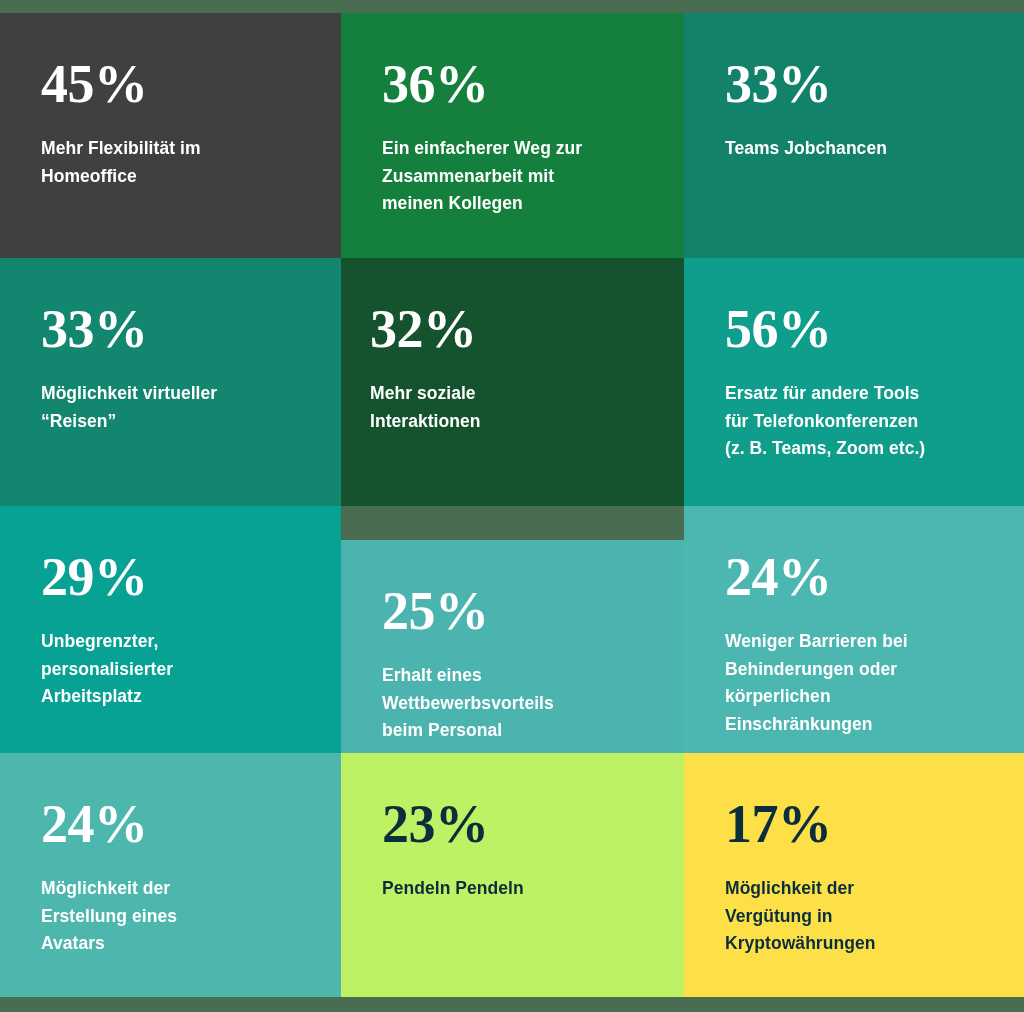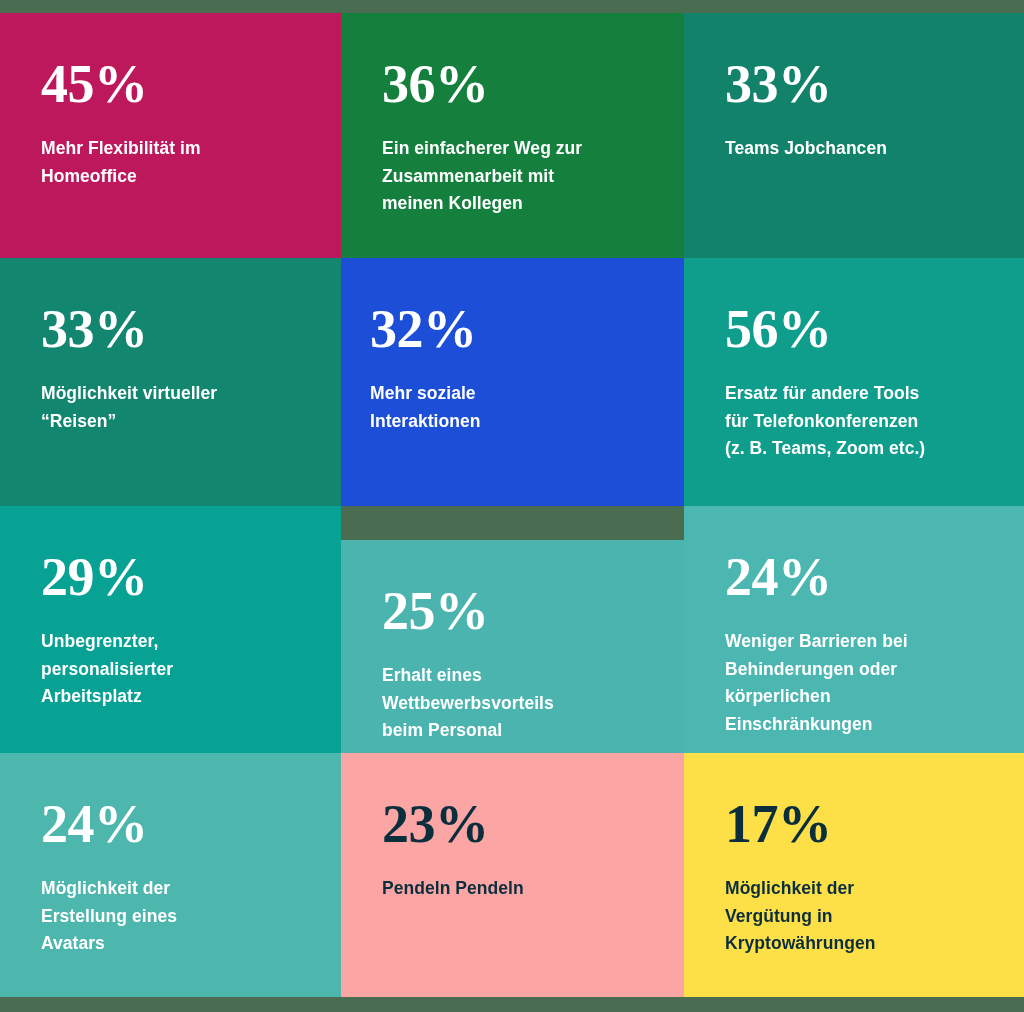--- a/index.html
+++ b/index.html
@@ -54,21 +54,21 @@
     margin: 0;
     display: block;
     white-space: pre-line;
   }
 </style>
 </head>
 <body style="background: rgb(74, 109, 82);">
 
 <div id="stat-grid">
 
-  <div class="stat-cell" style="background: #be185d; color: rgb(255, 255, 255);">
+  <div class="stat-cell" style="background: #404040; color: rgb(255, 255, 255);">
     <span class="stat-value">45%</span>
     <span class="stat-label">Mehr Flexibilität im
 Homeoffice</span>
   </div>
 
   <div class="stat-cell" style="background: #15803d; color: rgb(255, 255, 255);">
     <span class="stat-value">36%</span>
     <span class="stat-label">Ein einfacherer Weg zur
 Zusammenarbeit mit
 meinen Kollegen</span>
@@ -78,21 +78,21 @@
     <span class="stat-value">33%</span>
     <span class="stat-label">Teams Jobchancen</span>
   </div>
 
   <div class="stat-cell" style="background: rgb(19, 134, 111); color: rgb(255, 255, 255);">
     <span class="stat-value">33%</span>
     <span class="stat-label">Möglichkeit virtueller
 “Reisen”</span>
   </div>
 
-  <div class="stat-cell" style="background: #1d4ed8; color: rgb(255, 255, 255); padding-left: 29px;">
+  <div class="stat-cell" style="background: #14532d; color: rgb(255, 255, 255); padding-left: 29px;">
     <span class="stat-value">32%</span>
     <span class="stat-label">Mehr soziale
 Interaktionen</span>
   </div>
 
   <div class="stat-cell" style="background: rgb(15, 158, 140); color: rgb(255, 255, 255);">
     <span class="stat-value">56%</span>
     <span class="stat-label">Ersatz für andere Tools
 für  Telefonkonferenzen
 (z. B. Teams, Zoom etc.)</span>
@@ -120,21 +120,21 @@
 Einschränkungen</span>
   </div>
 
   <div class="stat-cell" style="background: rgb(77, 182, 173); color: rgb(255, 255, 255);">
     <span class="stat-value">24%</span>
     <span class="stat-label">Möglichkeit der
 Erstellung eines
 Avatars</span>
   </div>
 
-  <div class="stat-cell" style="background: #fca5a5; color: rgb(11, 46, 60);">
+  <div class="stat-cell" style="background: #bef264; color: rgb(11, 46, 60);">
     <span class="stat-value">23%</span>
     <span class="stat-label">Pendeln Pendeln</span>
   </div>
 
   <div class="stat-cell" style="background: #fde047; color: rgb(11, 46, 60);">
     <span class="stat-value">17%</span>
     <span class="stat-label">Möglichkeit der
 Vergütung in
 Kryptowährungen</span>
   </div>

